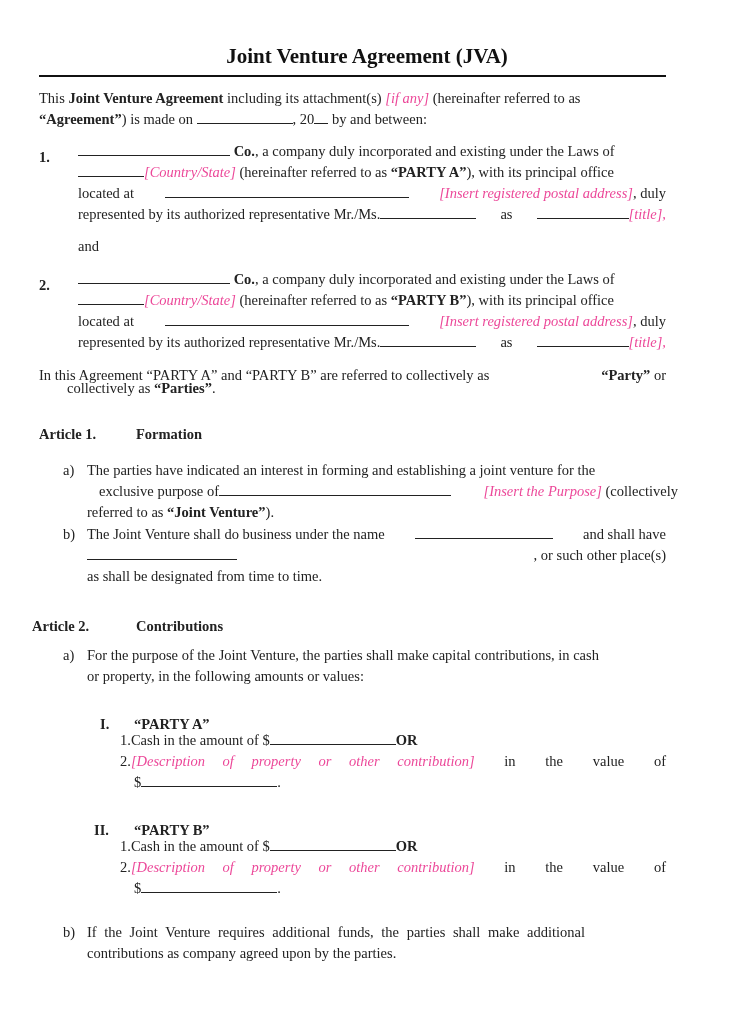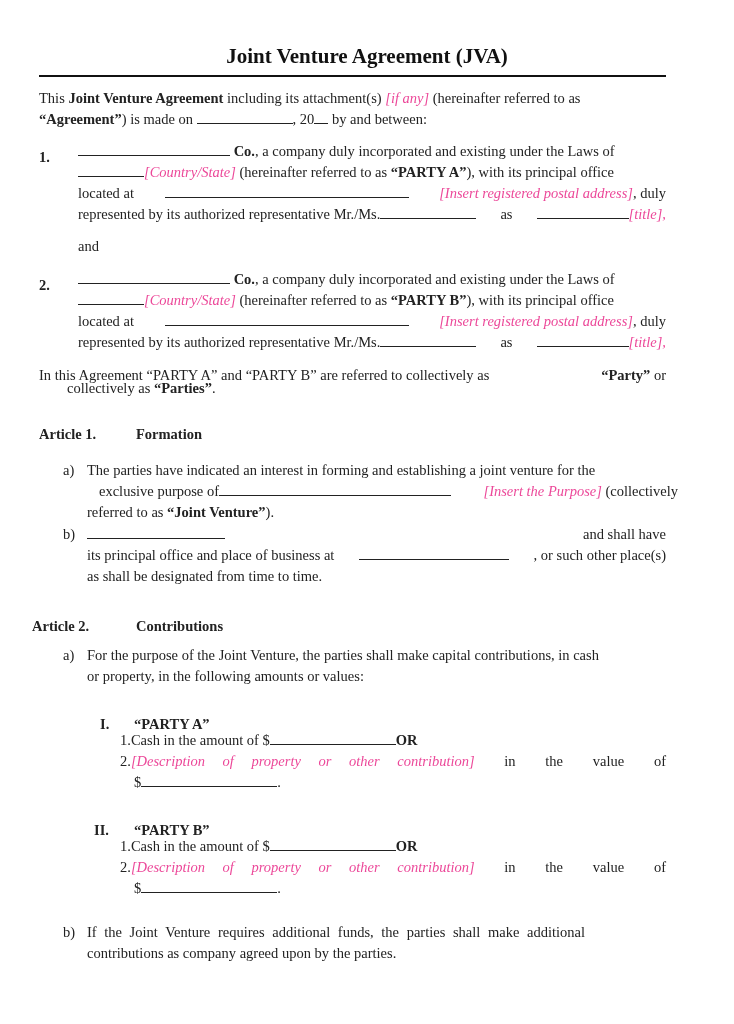--- a/index.html
+++ b/index.html
@@ -107,27 +107,27 @@
       <span><span class="ph">[Insert the Purpose]</span><span> (collectively</span></span>
     </div>
 </div>
 <div class="abs" style="left:87px;top:504px;">
   <span>referred to as </span><span class="bi">“Joint Venture”</span><span>).</span>
 </div>
 
 <div class="abs" style="left:63px;top:526px;">b)</div>
 <div class="abs" style="left:87px;top:526px;width:579px;">
   <div class="just">
+      <span>The Joint Venture shall do business under the name</span>
       <span class="blank" style="width:138px"></span>
       <span>and shall have</span>
     </div>
 </div>
 <div class="abs" style="left:87px;top:547px;width:579px;">
   <div class="just">
-      <span>its principal office and place of business at</span>
       <span class="blank" style="width:150px"></span>
       <span>, or such other place(s)</span>
     </div>
 </div>
 <div class="abs" style="left:87px;top:568px;">as shall be designated from time to time.</div>
 
 <div class="abs b" style="left:32px;top:612px;">Article 2.</div>
 <div class="abs b u" style="left:136px;top:612px;">Contributions</div>
 
 <div class="abs" style="left:63px;top:647px;">a)</div>

